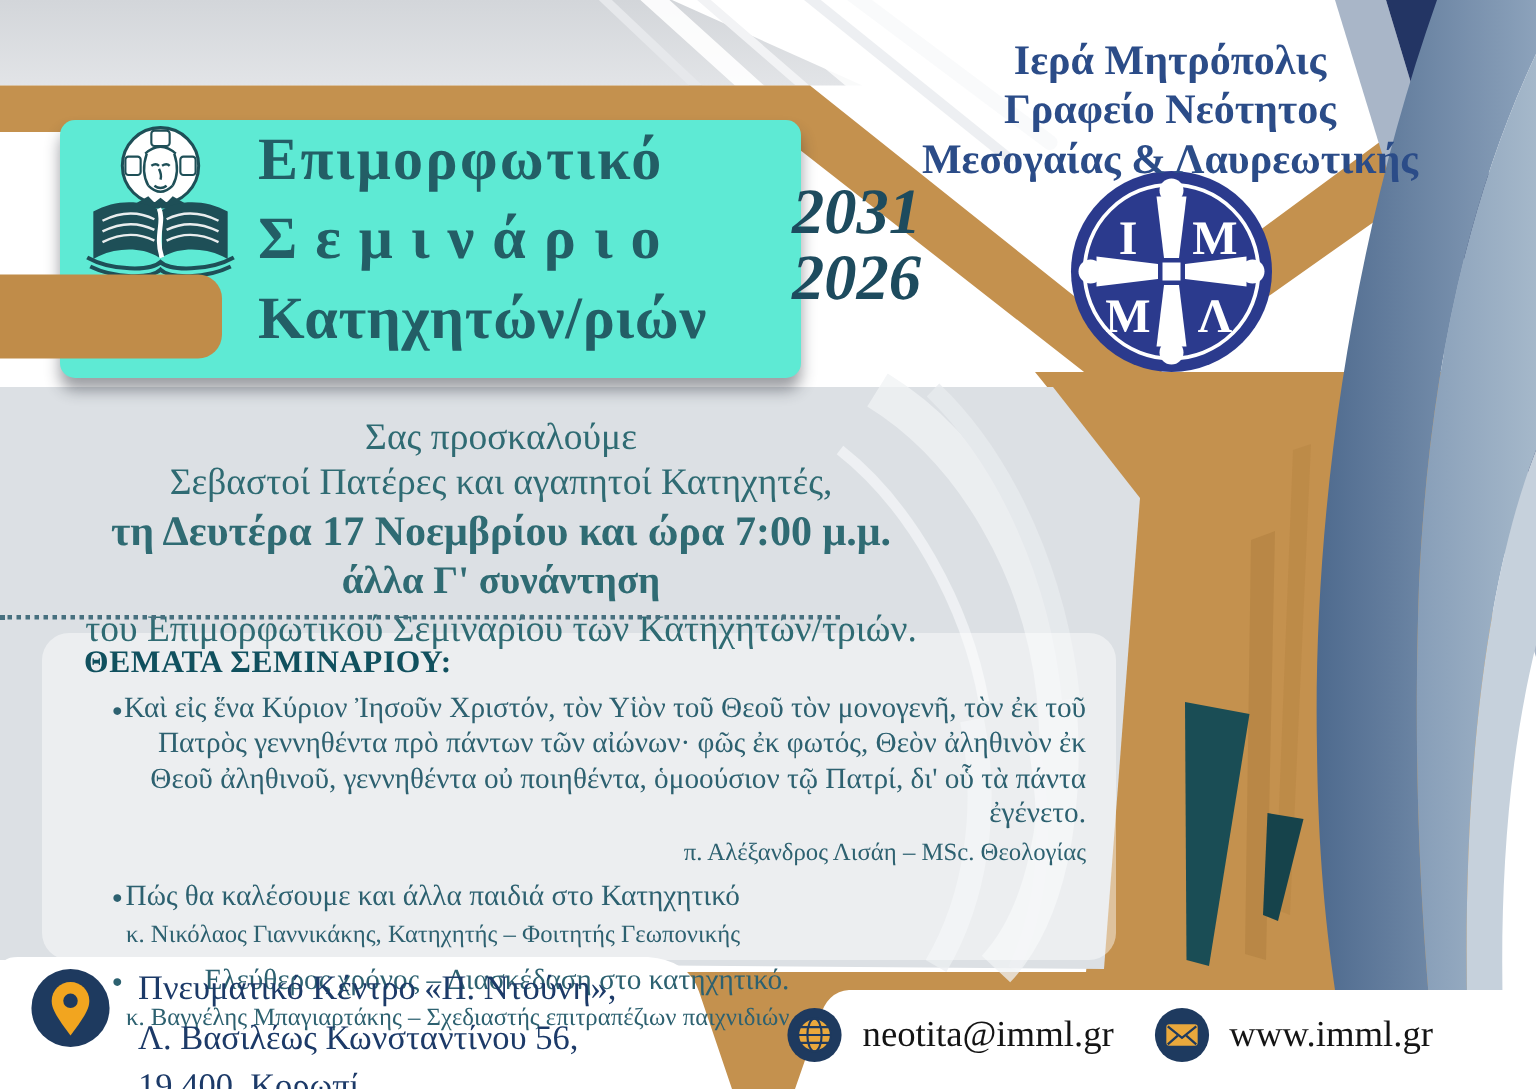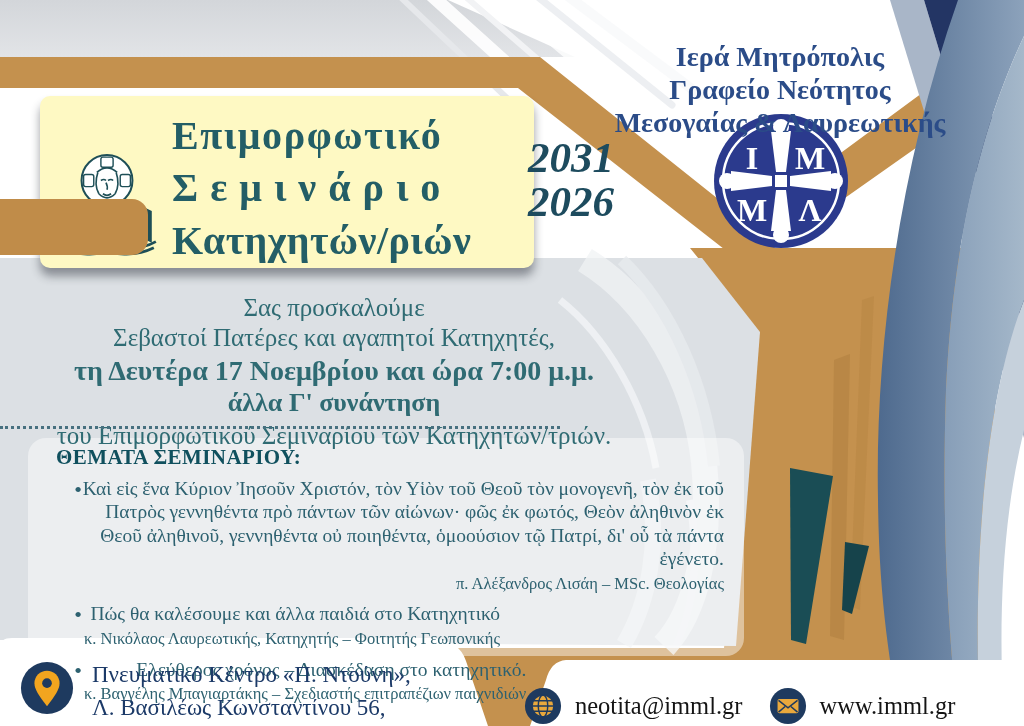--- a/index.html
+++ b/index.html
@@ -1,35 +1,35 @@
 <!DOCTYPE html>
 <html><head>
 <meta charset="utf-8">
 <style>
   html,body{margin:0;padding:0;background:#9aa0a8;}
   .poster{
     position:relative; width:1024px; height:726px; overflow:hidden;
     background:#ffffff;
     font-family:"Liberation Serif","DejaVu Serif",serif;
   }
-  .abs{position:absolute;margin-top:16px;}
+  .abs{position:absolute;}
   #bg{position:absolute; left:0; top:0; z-index:0;}
 
   
   .office{
     left:560px; top:24px; width:440px; z-index:2; text-align:center;
     color:#2B4C88; font-size:28px; line-height:1.18; font-weight:600;
   }
 
   
   .banner{
     left:40px; top:80px; width:494px; height:172px; z-index:2;
-    background:#fef9c3; border-radius:10px;
+    background:#5eead4; border-radius:10px;
     box-shadow:0 8px 10px rgba(35,40,52,.45);
-    display:flex; align-items:flex-end; padding-left:16px; box-sizing:border-box;
+    display:flex; align-items:flex-start; padding-left:16px; box-sizing:border-box;
   }
   .banner-logo{flex:0 0 auto; margin-right:14px;}
   .title{color:#235E66; font-weight:bold; font-size:40px; line-height:1.32; white-space:nowrap;}
   .title .t1{letter-spacing:.04em;}
   .title .t2{letter-spacing:.30em;}
   .title .t3{letter-spacing:.012em;}
   .gold-tab{
     left:0; top:183px; width:148px; height:56px; z-index:3;
     background:#C08C49; border-radius:0 16px 16px 0;
   }
@@ -239,21 +239,21 @@
       <span class="bullet-dot">•</span>
       <div class="topic-body">
         <div class="topic-text">Καὶ εἰς ἕνα Κύριον Ἰησοῦν Χριστόν, τὸν Υἱὸν τοῦ Θεοῦ τὸν μονογενῆ, τὸν ἐκ τοῦ Πατρὸς γεννηθέντα πρὸ πάντων τῶν αἰώνων· φῶς ἐκ φωτός, Θεὸν ἀληθινὸν ἐκ Θεοῦ ἀληθινοῦ, γεννηθέντα οὐ ποιηθέντα, ὁμοούσιον τῷ Πατρί, δι' οὗ τὰ πάντα ἐγένετο.</div>
         <div class="topic-speaker">π. Αλέξανδρος Λισάη – MSc. Θεολογίας</div>
       </div>
     </div>
     <div class="topic">
       <span class="bullet-dot">•</span>
       <div class="topic-body">
         <div class="topic-text">Πώς θα καλέσουμε και άλλα παιδιά στο Κατηχητικό</div>
-        <div class="topic-speaker">κ. Νικόλαος Λαυρεωτικής, Κατηχητής – Φοιτητής Γεωπονικής</div>
+        <div class="topic-speaker">κ. Νικόλαος Γιαννικάκης, Κατηχητής – Φοιτητής Γεωπονικής</div>
       </div>
     </div>
     <div class="topic">
       <span class="bullet-dot">•</span>
       <div class="topic-body">
         <div class="topic-text">Ελεύθερος χρόνος – Διασκέδαση στο κατηχητικό.</div>
         <div class="topic-speaker">κ. Βαγγέλης Μπαγιαρτάκης – Σχεδιαστής επιτραπέζιων παιχνιδιών</div>
       </div>
     </div>
   </div>

